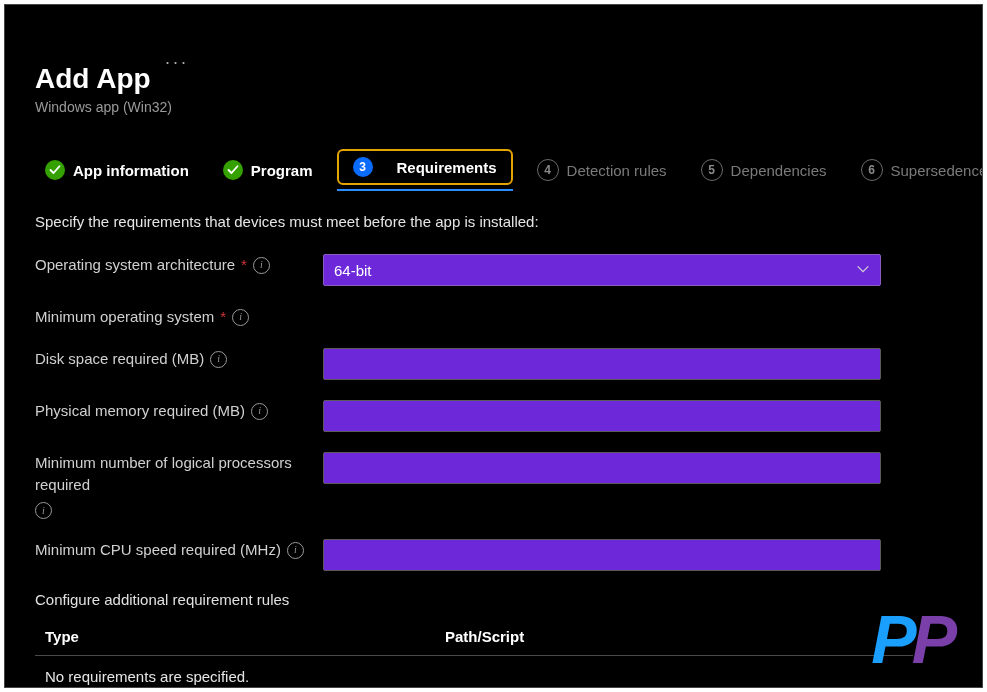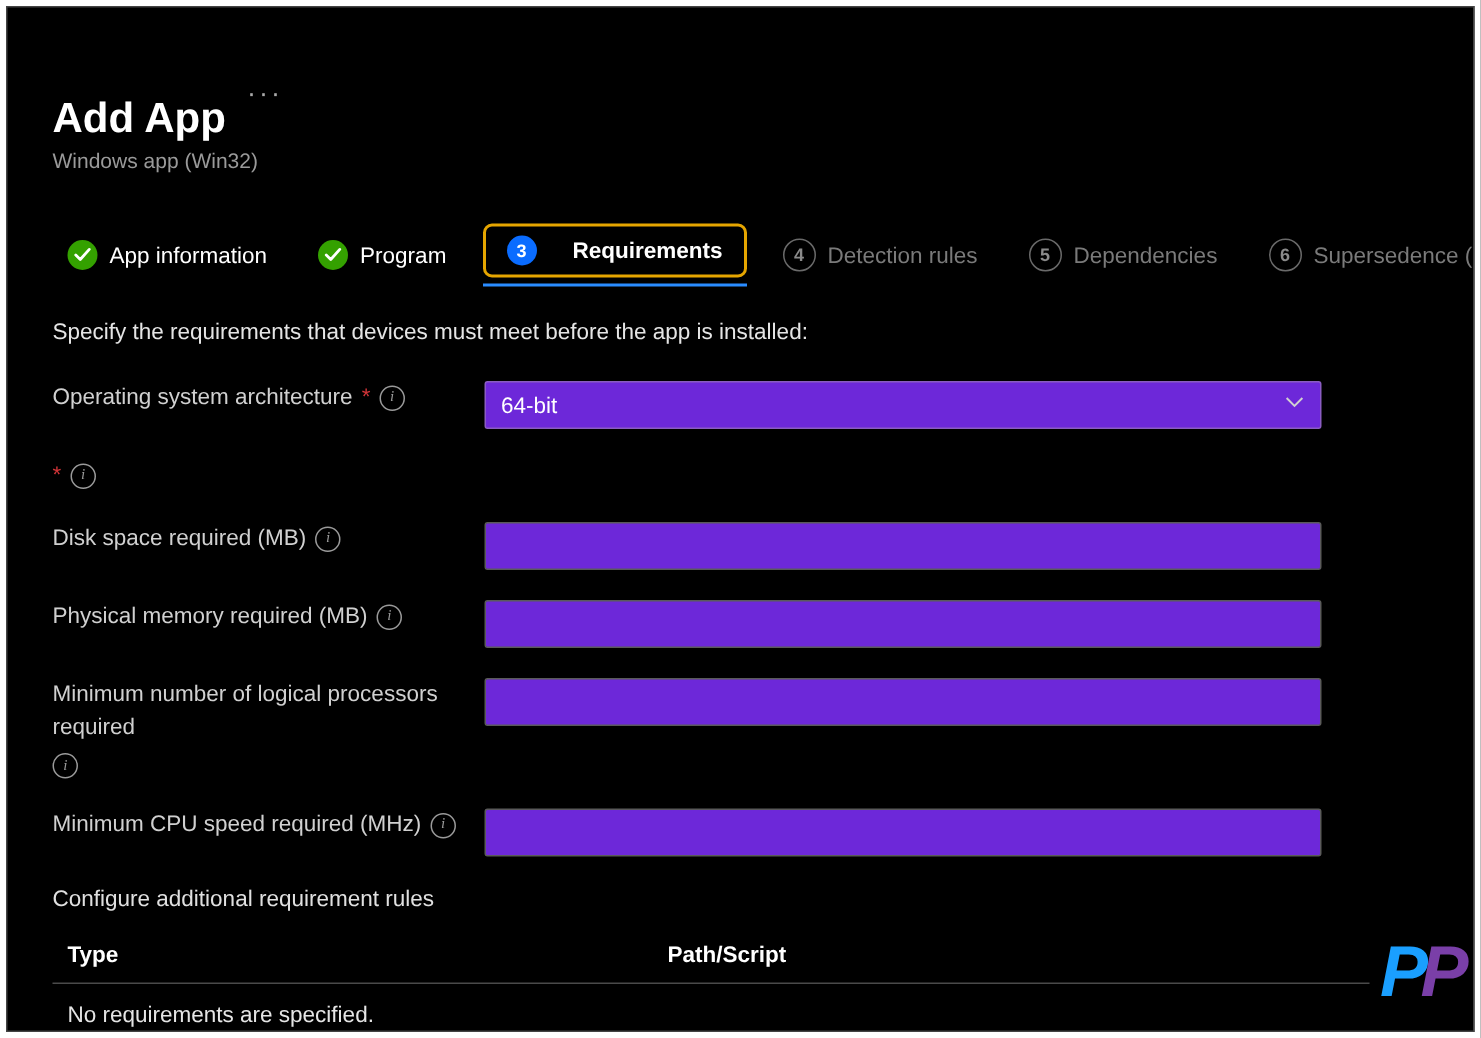--- a/index.html
+++ b/index.html
@@ -25,21 +25,21 @@
   .subtitle{color:#9a9a9a;font-size:14px;margin-top:4px;}
   
   .steps{display:flex;align-items:center;gap:14px;margin-top:34px;flex-wrap:nowrap;}
   .step{display:flex;align-items:center;gap:8px;font-size:15px;padding:6px 10px;white-space:nowrap;}
   .step .circle{
     width:20px;height:20px;border-radius:50%;
     display:flex;align-items:center;justify-content:center;
     font-size:12px;font-weight:600;
   }
   .step.done .circle{background:#34a100;color:#fff;}
-  .step.done .label{color:#fff;}
+  .step.done .label{color:#fff;font-weight:bold;}
   .step.done .circle svg{width:12px;height:12px;}
   .step.active{border:2px solid #e5a500;border-radius:6px;padding:6px 14px;}
   .step.active .circle{background:#0a6cff;color:#fff;}
   .step.active .label{color:#fff;font-weight:600;padding-left:16px;}
   .step-wrap-active{position:relative;}
   .active-bar{height:2px;background:#2a8cff;margin-top:4px;}
   .step.pending .circle{border:1px solid #6a6a6a;color:#8a8a8a;background:transparent;}
   .step.pending .label{color:#7a7a7a;}
   
   .instr{color:#e5e5e5;font-size:15px;margin-top:22px;}
@@ -63,21 +63,21 @@
   .select.hl{border:1px solid #8a5cc2;}
   .chev{color:#d0d0d0;}
   .chev svg{width:14px;height:14px;}
   .section-title{color:#e0e0e0;font-size:15px;margin-top:6px;}
   .table{margin-top:20px;width:878px;}
   .thead{display:flex;border-bottom:1px solid #4a4a4a;padding:0 10px 10px;}
   .th{font-size:15px;font-weight:600;color:#fff;}
   .th1{width:400px;}
   .empty-row{border-bottom:1px solid #3a3a3a;padding:12px 10px;color:#e5e5e5;font-size:15px;}
   
-  .logo{position:absolute;right:8px;bottom:14px;font-size:48px;font-weight:800;font-style:italic;letter-spacing:-5px;line-height:1;}
+  .logo{position:absolute;right:30px;bottom:14px;font-size:68px;font-weight:800;font-style:italic;letter-spacing:-5px;line-height:1;}
   .logo .p1{color:#1a9fff;}
   .logo .p2{color:#7a3fa8;}
 </style>
 </head>
 <body>
 
 <div class="window">
 
   <div class="title-row">
     <div class="title">Add App</div>
@@ -140,20 +140,21 @@
             <svg viewBox="0 0 16 16">
                 <path d="M2 5 L8 11 L14 5" stroke="#d0d0d0" stroke-width="1.5" fill="none"></path>
               </svg>
           </span>
         </div>
       </div>
     </div>
 
     <div class="row">
       <div class="lbl">
+        <span>Minimum operating system</span>
         <span class="req">*</span>
         <span class="info">i</span>
       </div>
     </div>
 
     <div class="row">
       <div class="lbl">
         <span>Disk space required (MB)</span>
         <span class="info">i</span>
       </div>

